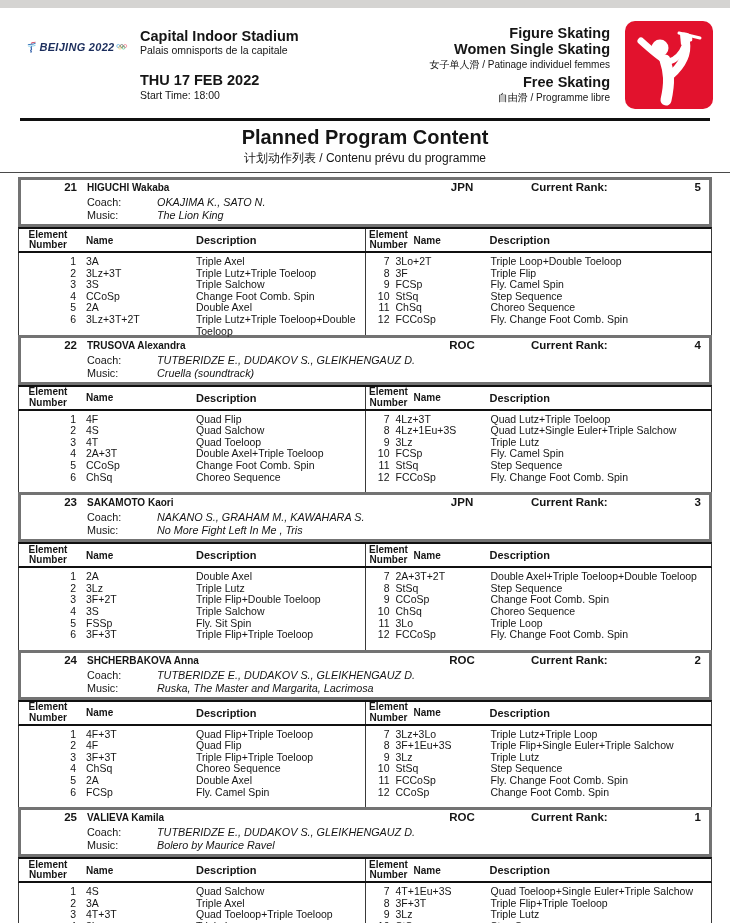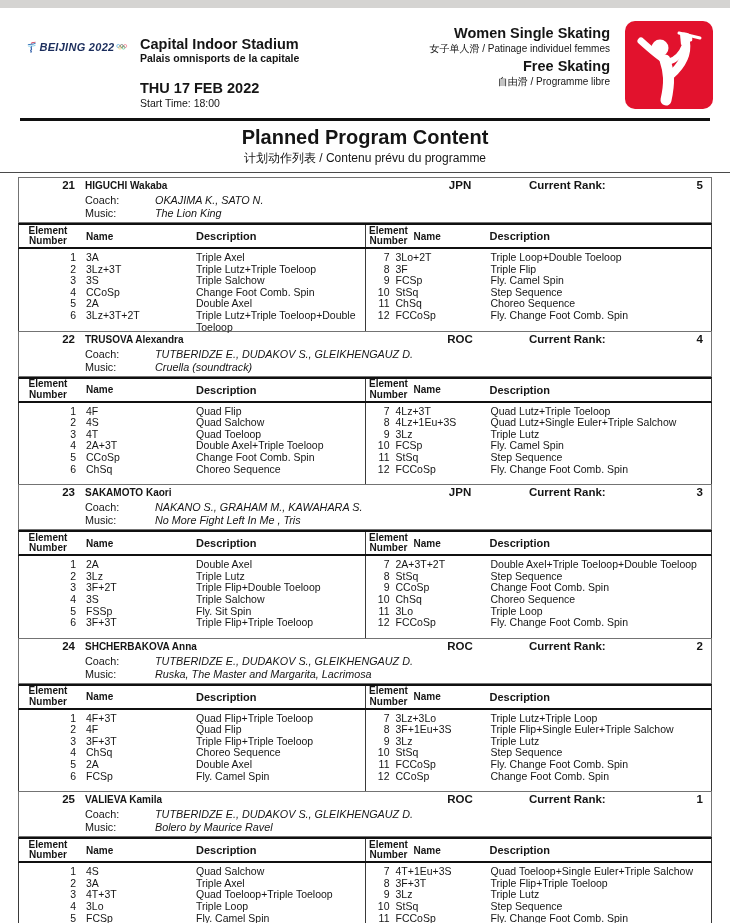--- a/index.html
+++ b/index.html
@@ -5,40 +5,40 @@
   * { box-sizing: border-box; margin: 0; padding: 0; }
   html,body { background:#ffffff; }
   body { font-family:"Liberation Sans", sans-serif; color:#151515; }
   .page { width:730px; height:923px; background:#fff; position:relative; overflow:hidden; }
   .topbar { height:8px; background:#d5d4d2; }
 
   
   header { display:flex; align-items:flex-start; padding:12px 16px 0 24px; }
   .logo-block { width:104px; display:flex; flex-direction:row; align-items:center; }
   .logo-text { font-size:11px; font-weight:700; font-style:italic; color:#1b2d5c; white-space:nowrap; letter-spacing:.3px; margin-top:-1px; }
-  .venue-block { flex:1.05; padding-left:12px; padding-top:8px;margin-top:8px; }
+  .venue-block { flex:1.05; padding-left:12px; padding-top:8px; }
   .venue-name { font-size:14.5px; font-weight:700; }
   .venue-zh { font-size:10.5px; margin-top:2px; }
-  .venue-fr { font-size:10.5px;font-weight:bold; }
+  .venue-fr { font-size:10.5px; }
   .venue-date { font-size:14.5px; font-weight:700; margin-top:16px; }
   .venue-start { font-size:10.5px; margin-top:1px; }
   .event-block { flex:1; text-align:right; padding-top:6px; padding-right:10px; }
   .ev-main { font-size:14.5px; font-weight:700; line-height:1.1; }
   .ev-sub { font-size:10px; margin-bottom:3px; }
   .pictogram { width:90px; height:90px; margin-left:4px; flex:none; }
 
   .rule-thick { height:3px; background:#101010; margin:8px 20px 0 20px; }
   .doc-title { text-align:center; margin-top:5px; }
   .doc-title-main { font-size:20px; font-weight:700; }
   .doc-title-sub { font-size:12px; margin-top:1px; }
   .rule-thin { height:1px; background:#4a4a4a; margin-top:5px; }
 
   
   #skaters { padding:4px 18px 0 18px; }
-  .info-box { border:1px solid #737373; padding-top:1px; padding-bottom:2px; }
+  .info-box { border:3px solid #737373; padding-top:1px; padding-bottom:2px; }
   .info-row1 { display:flex; align-items:baseline; height:15px; }
   .s-num  { width:56px; text-align:right; font-weight:700; font-size:11.5px; }
   .s-name { width:330px; padding-left:10px; font-weight:700; font-size:10px; }
   .s-nation { width:110px; text-align:center; font-weight:700; font-size:11.5px; }
   .s-cr-label { width:130px; padding-left:14px; font-weight:700; font-size:11.5px; }
   .s-rank { flex:1; text-align:right; padding-right:8px; font-weight:700; font-size:11.5px; }
   .info-row { display:flex; align-items:flex-start; height:13px; font-size:10.8px; }
   .i-label { width:70px; margin-left:66px; }
   .i-value { flex:1;font-style:italic; }
 
@@ -87,20 +87,21 @@
     </div>
 
     <div class="venue-block">
       <div class="venue-name">Capital Indoor Stadium</div>
       <div class="venue-fr">Palais omnisports de la capitale</div>
       <div class="venue-date">THU 17 FEB 2022</div>
       <div class="venue-start">Start Time: 18:00</div>
     </div>
 
     <div class="event-block">
+      <div class="ev-main">Figure Skating</div>
       <div class="ev-main">Women Single Skating</div>
       <div class="ev-sub">女子单人滑 / Patinage individuel femmes</div>
       <div class="ev-main">Free Skating</div>
       <div class="ev-sub">自由滑 / Programme libre</div>
     </div>
 
     <svg class="pictogram" viewBox="0 0 90 90">
       <rect x="1" y="1" width="88" height="88" rx="10" fill="#e2122d"></rect>
       <path d="M55 13 L76 18" stroke="#fff" stroke-width="3" stroke-linecap="round" fill="none"></path>
       <path d="M56 14 C62 10 70 15 68 21 L57 25 Z" fill="#fff"></path>

